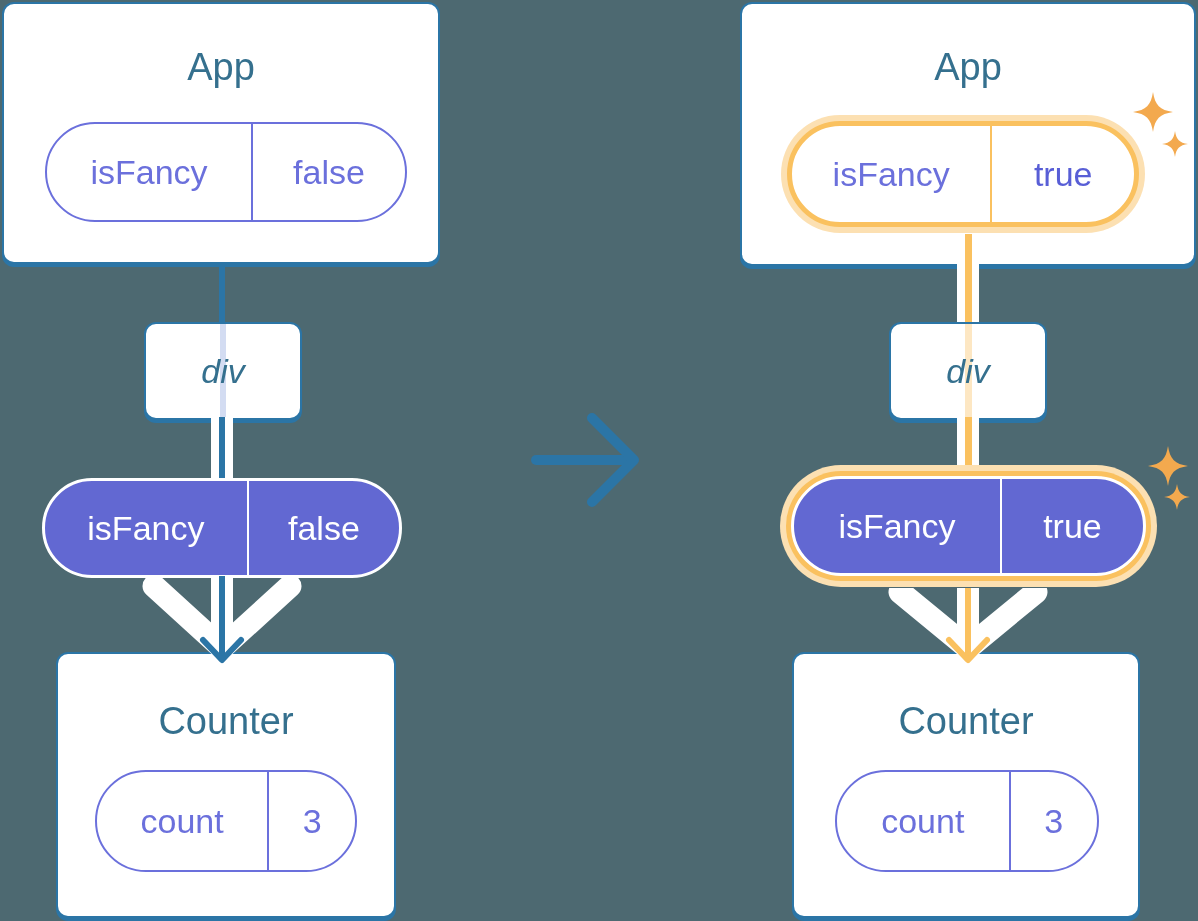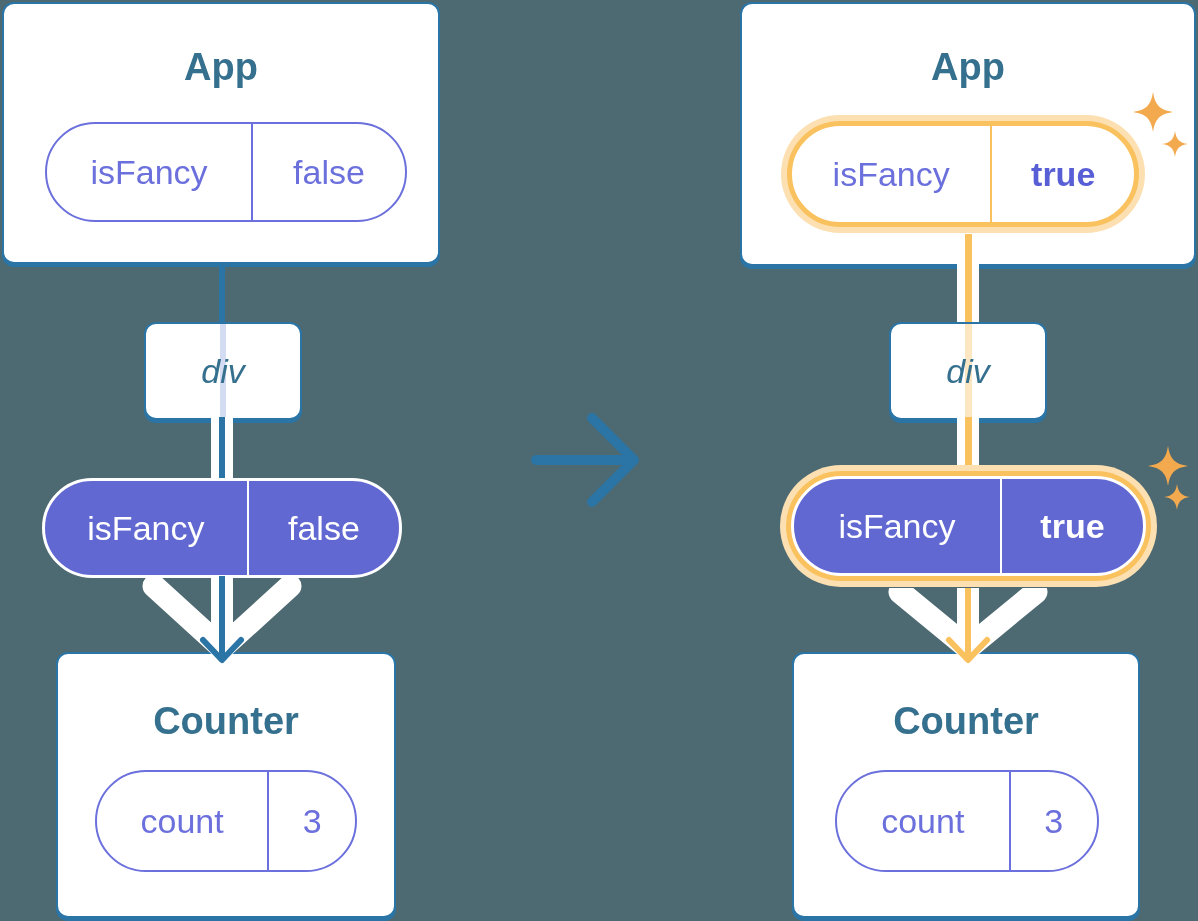--- a/index.html
+++ b/index.html
@@ -22,21 +22,21 @@
     font-family:"Liberation Sans", sans-serif;
   }
   .panel{position:absolute;inset:0;pointer-events:none;}
   .card{
     position:absolute;background:#fff;box-sizing:border-box;
     border:2px solid var(--blue);border-radius:12px;
     box-shadow:0 3px 0 var(--blue);
   }
   .card-title{
     position:absolute;left:0;right:0;text-align:center;
-    font-size:38px;font-weight:700;color:var(--teal);line-height:1;
+    font-size:38px;font-weight:400;color:var(--teal);line-height:1;
   }
   .pill{
     position:absolute;display:flex;box-sizing:border-box;align-items:stretch;
     font-size:34px;line-height:1;
   }
   .pill .cell{display:flex;align-items:center;justify-content:center;}
   .pill-outline{
     border:2px solid var(--purple);border-radius:60px;color:var(--purple);background:#fff;
   }
   .pill-outline .cell.value{border-left:2px solid var(--purple);}
@@ -47,21 +47,21 @@
   .pill-hl-outline{
     background:#fff;border:5px solid var(--orange);border-radius:60px;color:var(--purple);
     box-shadow:0 0 0 6px var(--orange-light);
   }
   .pill-hl-outline .cell.value{border-left:2px solid var(--orange);}
   .pill-hl-filled{
     background:var(--purple-fill);border:3px solid #fff;border-radius:60px;color:#fff;
     box-shadow:0 0 0 5px var(--orange), 0 0 0 11px var(--orange-light);
   }
   .pill-hl-filled .cell.value{border-left:2px solid #fff;}
-  .bold{font-weight:bold;}
+  .bold{font-weight:normal;}
   .vline{position:absolute;}
   .dbl{position:absolute;background:#fff;}
   .dbl .stripe{position:absolute;top:0;bottom:0;left:50%;}
   .fadeline{position:absolute;top:0;bottom:0;left:50%;}
   .divtext{position:relative;z-index:2;font-style:italic;}
   .divbox{display:flex;align-items:center;justify-content:center;
     font-size:34px;color:var(--teal);}
   svg{position:absolute;display:block;}
 </style>
 </head>

